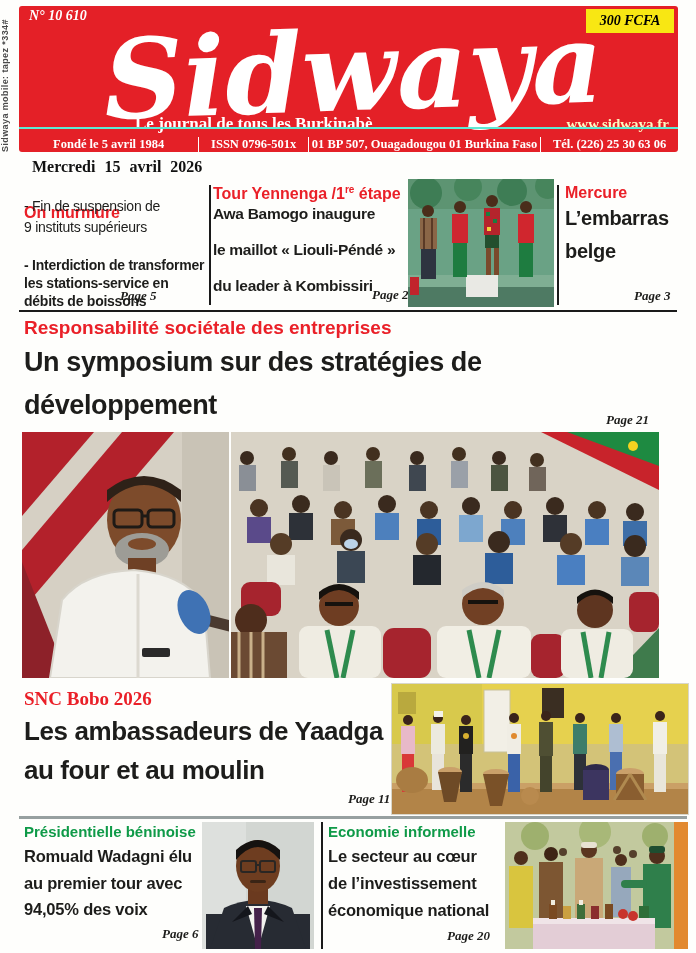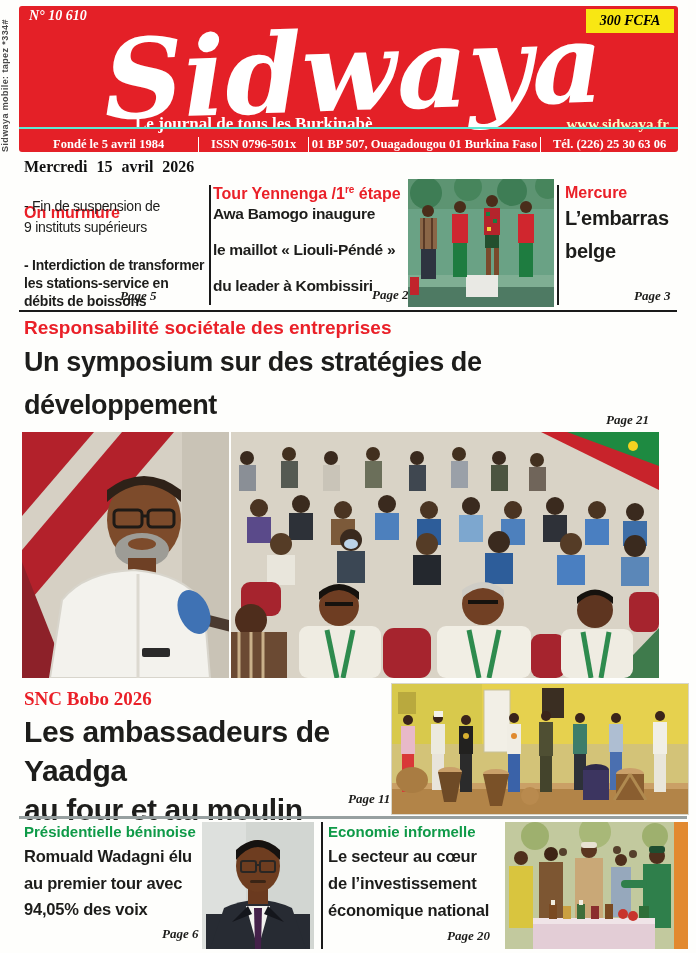--- a/index.html
+++ b/index.html
@@ -41,21 +41,21 @@
   }
   .infobar .cell{
     flex:1;display:flex;align-items:center;justify-content:center;
     color:#fff;font-family:"Liberation Serif",serif;font-weight:bold;font-size:12.5px;
     border-right:1.5px solid #fff;white-space:nowrap;
   }
   .infobar .cell:last-child{border-right:none;}
   .c1{flex:1.9 !important}.c2{flex:1.15 !important}.c3{flex:2.45 !important}.c4{flex:1.45 !important}
   
   .dateline{
-    position:absolute;left:24px;top:158px;
+    position:absolute;left:32px;top:158px;
     font-family:"Liberation Serif",serif;font-weight:bold;font-size:16px;word-spacing:5px;color:#111;
   }
   .kicker-red{color:#ea2028;font-weight:bold;}
   .kicker-green{color:#0f9a48;font-weight:bold;}
   .headline{font-weight:bold;color:#1d1d1b;white-space:pre-line;letter-spacing:-0.3px;}
   .pagenum{
     font-family:"Liberation Serif",serif;font-style:italic;font-weight:bold;font-size:13px;color:#1d1d1b;
   }
   .vline{position:absolute;width:1.5px;background:#1a1a1a;}
   .hline{position:absolute;background:#1a1a1a;}
@@ -70,21 +70,21 @@
   .tour-page{position:absolute;left:372px;top:287px;}
   .mercure-kicker{position:absolute;left:565px;top:184px;font-size:16px;}
   .mercure-headline{position:absolute;left:565px;top:202px;width:112px;font-size:20px;line-height:33px;}
   .mercure-page{position:absolute;left:634px;top:288px;}
   
   .lead-kicker{position:absolute;left:24px;top:317px;font-size:19px;}
   .lead-headline{position:absolute;left:24px;top:341px;width:652px;font-size:27px;line-height:43px;letter-spacing:-0.4px;}
   .lead-page{position:absolute;left:606px;top:412px;}
   
   .snc-kicker{position:absolute;left:24px;top:688px;font-size:19px;font-family:Liberation Serif, serif;}
-  .snc-headline{position:absolute;left:24px;top:712px;width:366px;font-size:30px;line-height:39px;letter-spacing:-0.4px;}
+  .snc-headline{position:absolute;left:24px;top:712px;width:366px;font-size:26px;line-height:39px;letter-spacing:-0.4px;}
   .snc-page{position:absolute;left:348px;top:791px;}
   
   .benin-kicker{position:absolute;left:24px;top:823px;font-size:15px;}
   .benin-headline{position:absolute;left:24px;top:843px;width:180px;font-size:16.5px;line-height:26.5px;letter-spacing:-0.2px;}
   .benin-page{position:absolute;left:162px;top:926px;}
   .econ-kicker{position:absolute;left:328px;top:823px;font-size:15px;}
   .econ-headline{position:absolute;left:328px;top:843px;width:178px;font-size:16.5px;line-height:27px;letter-spacing:-0.2px;}
   .econ-page{position:absolute;left:447px;top:928px;}
   
   .photo{position:absolute;overflow:hidden;}

